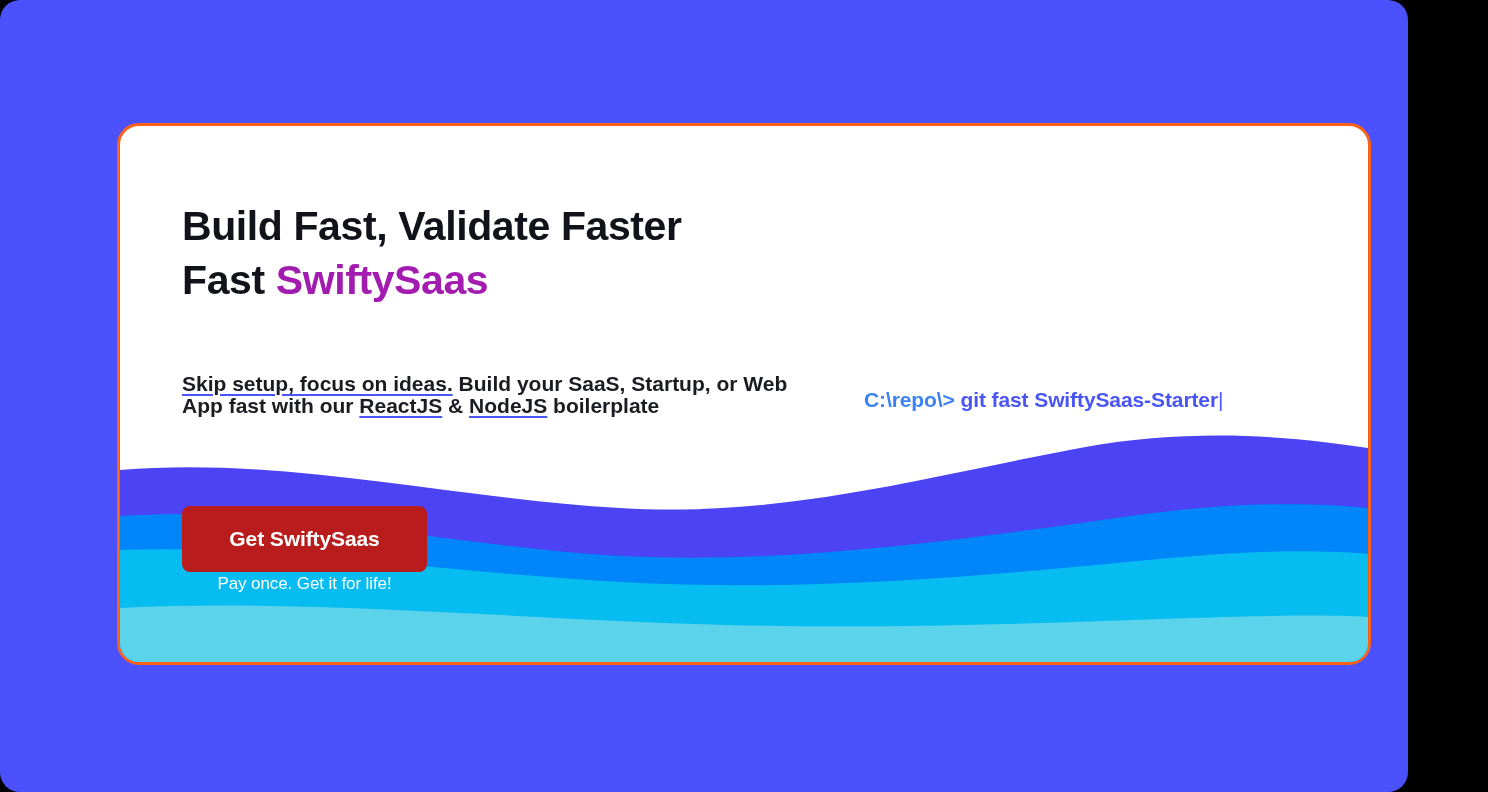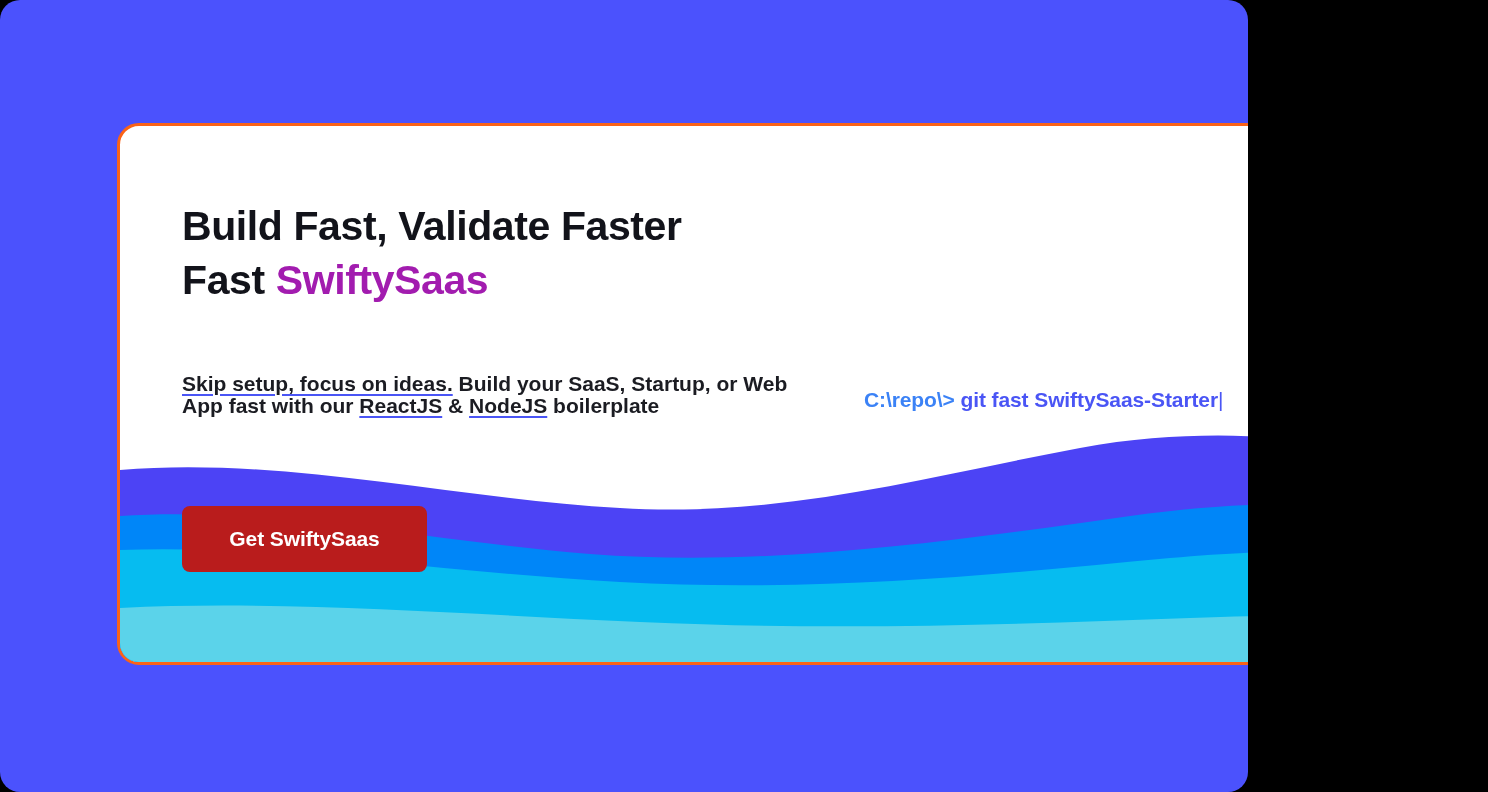--- a/index.html
+++ b/index.html
@@ -12,21 +12,21 @@
     height: 792px;
     overflow: hidden;
     font-family: "Liberation Sans", sans-serif;
   }
 
   
   .page {
     position: absolute;
     left: 0;
     top: 0;
-    width: 1248px;
+    width: 1408px;
     height: 792px;
     background: #4B52FD;
     border-radius: 20px;
     overflow: hidden;
   }
 
   
   .hero-card {
     position: absolute;
     left: 117px;
@@ -172,16 +172,17 @@
 
       <h1 class="headline"><span>Build Fast, Validate Faster</span><br><span>Fast </span><span class="accent">SwiftySaas</span></h1>
 
       <p class="subcopy"><span class="ul">Skip setup, focus on ideas.</span><span> Build your SaaS, Startup, or Web App fast with our </span><span class="ul">ReactJS</span><span> &amp; </span><span class="ul">NodeJS</span><span> boilerplate</span></p>
 
       <div class="terminal-line"><span class="terminal-prompt">C:\repo\&gt;</span>
         <span class="terminal-command">git fast SwiftySaas-Starter</span><span class="terminal-cursor">|</span></div>
 
       <button class="cta-button">Get SwiftySaas</button>
 
+      <div class="cta-note">Pay once. Get it for life!</div>
 
     </div>
   </div>
 </div>
 
 </body></html>

